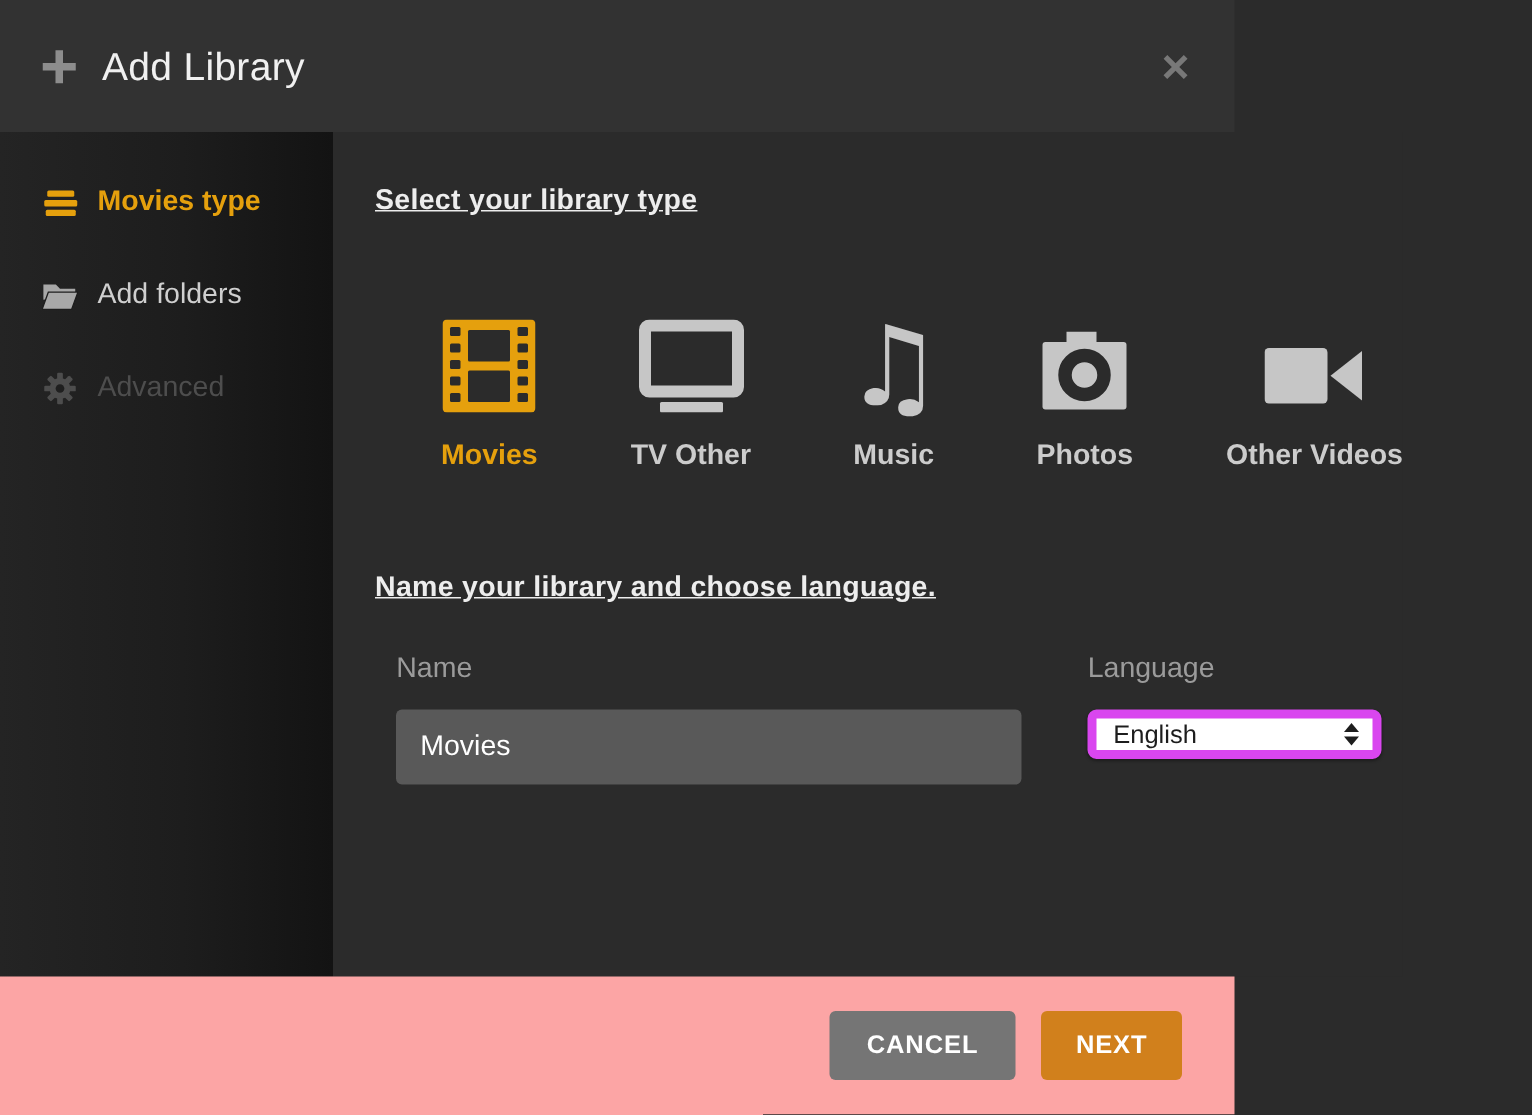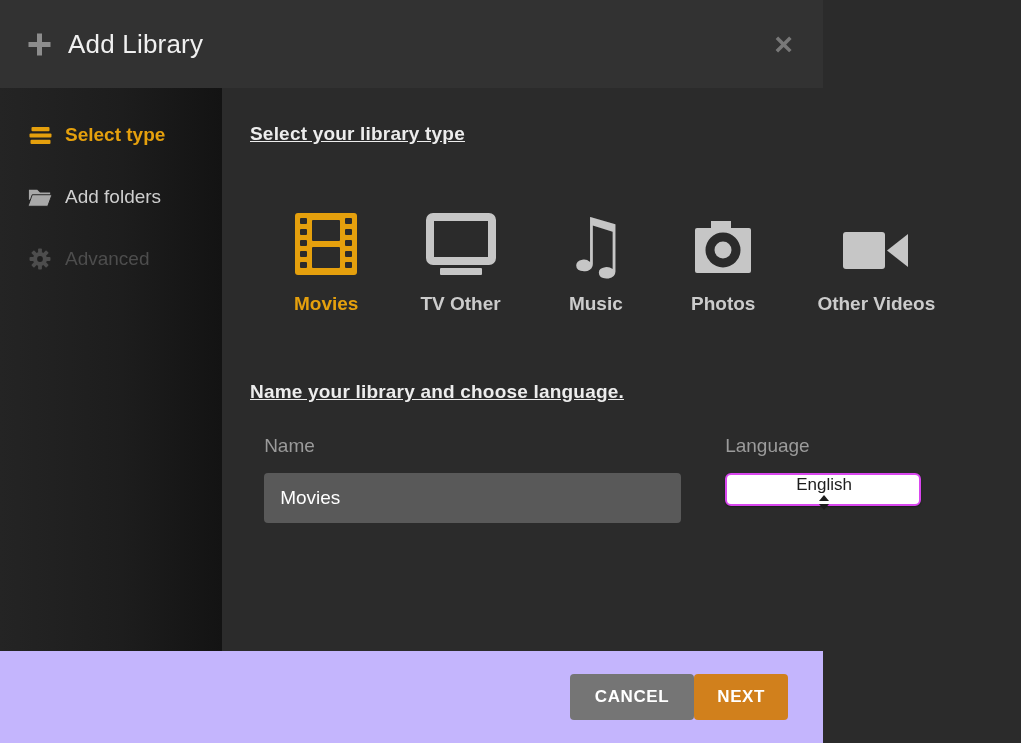--- a/index.html
+++ b/index.html
@@ -86,46 +86,45 @@
     color: #ffffff; font-size: 19px;
     padding: 0 16px;
     font-family: "Liberation Sans", sans-serif;
     outline: none;
   }
   .language-field { width: 196px; }
   .select-box {
     margin-top: 16px;
     width: 196px; height: 33px;
     background: #ffffff;
-    border: 2px solid #d946ef; border-radius: 6px;
+    border: 6px solid #d946ef; border-radius: 6px;
     box-shadow: 0 1px 2px rgba(0,0,0,0.35);
     display: flex; align-items: center; justify-content: space-between;
     padding: 0 9px 0 11px;
     cursor: pointer;
-    flex-direction: column;
   }
   .select-value { font-size: 17px; color: #1d1d1d; }
   .select-arrows { display: flex; flex-direction: column; gap: 3px; align-items: center; }
   .arrow-up {
     width: 0; height: 0;
     border-left: 5px solid transparent; border-right: 5px solid transparent;
     border-bottom: 6px solid #1d1d1d;
   }
   .arrow-down {
     width: 0; height: 0;
     border-left: 5px solid transparent; border-right: 5px solid transparent;
     border-top: 6px solid #1d1d1d;
   }
 
   
   .footer {
     height: 92px; flex: 0 0 92px;
-    background: #c4b5fd;
+    background: #fca5a5;
     display: flex; align-items: center; justify-content: flex-end;
-    padding: 0 35px;
+    gap: 17px; padding: 0 35px;
   }
   .btn {
     height: 46px; border: none; border-radius: 4px;
     color: #ffffff; font-size: 17px; font-weight: 700;
     letter-spacing: 0.6px; cursor: pointer;
     font-family: "Liberation Sans", sans-serif;
   }
   .btn-cancel { background: #757575; padding: 0 25px; }
   .btn-next { background: #d1801c; padding: 0 23px; }
 </style>
@@ -147,21 +146,21 @@
 
     <div class="sidebar">
       <div class="side-item active">
         <span class="side-icon">
           <svg width="23" height="23" viewBox="0 0 23 23">
             <rect x="2.5" y="3" width="18" height="4.2" rx="1" fill="#e5a00d"></rect>
             <rect x="0.5" y="9.4" width="22" height="4.2" rx="1" fill="#e5a00d"></rect>
             <rect x="1.5" y="15.8" width="20" height="4.2" rx="1" fill="#e5a00d"></rect>
           </svg>
         </span>
-        <span>Select type</span>
+        <span>Movies type</span>
       </div>
       <div class="side-item">
         <span class="side-icon">
           <svg width="26" height="21" viewBox="0 0 26 21">
             <path d="M1 2 L10 2 L13 5 L24 5 L24 10 L1 13 Z" fill="#a8a8a8"></path>
             <path d="M0 20 L4.6 7.5 L26 7.5 L21.4 20 Z" fill="#a8a8a8" stroke="#1d1d1d" stroke-width="1"></path>
           </svg>
         </span>
         <span>Add folders</span>
       </div>

